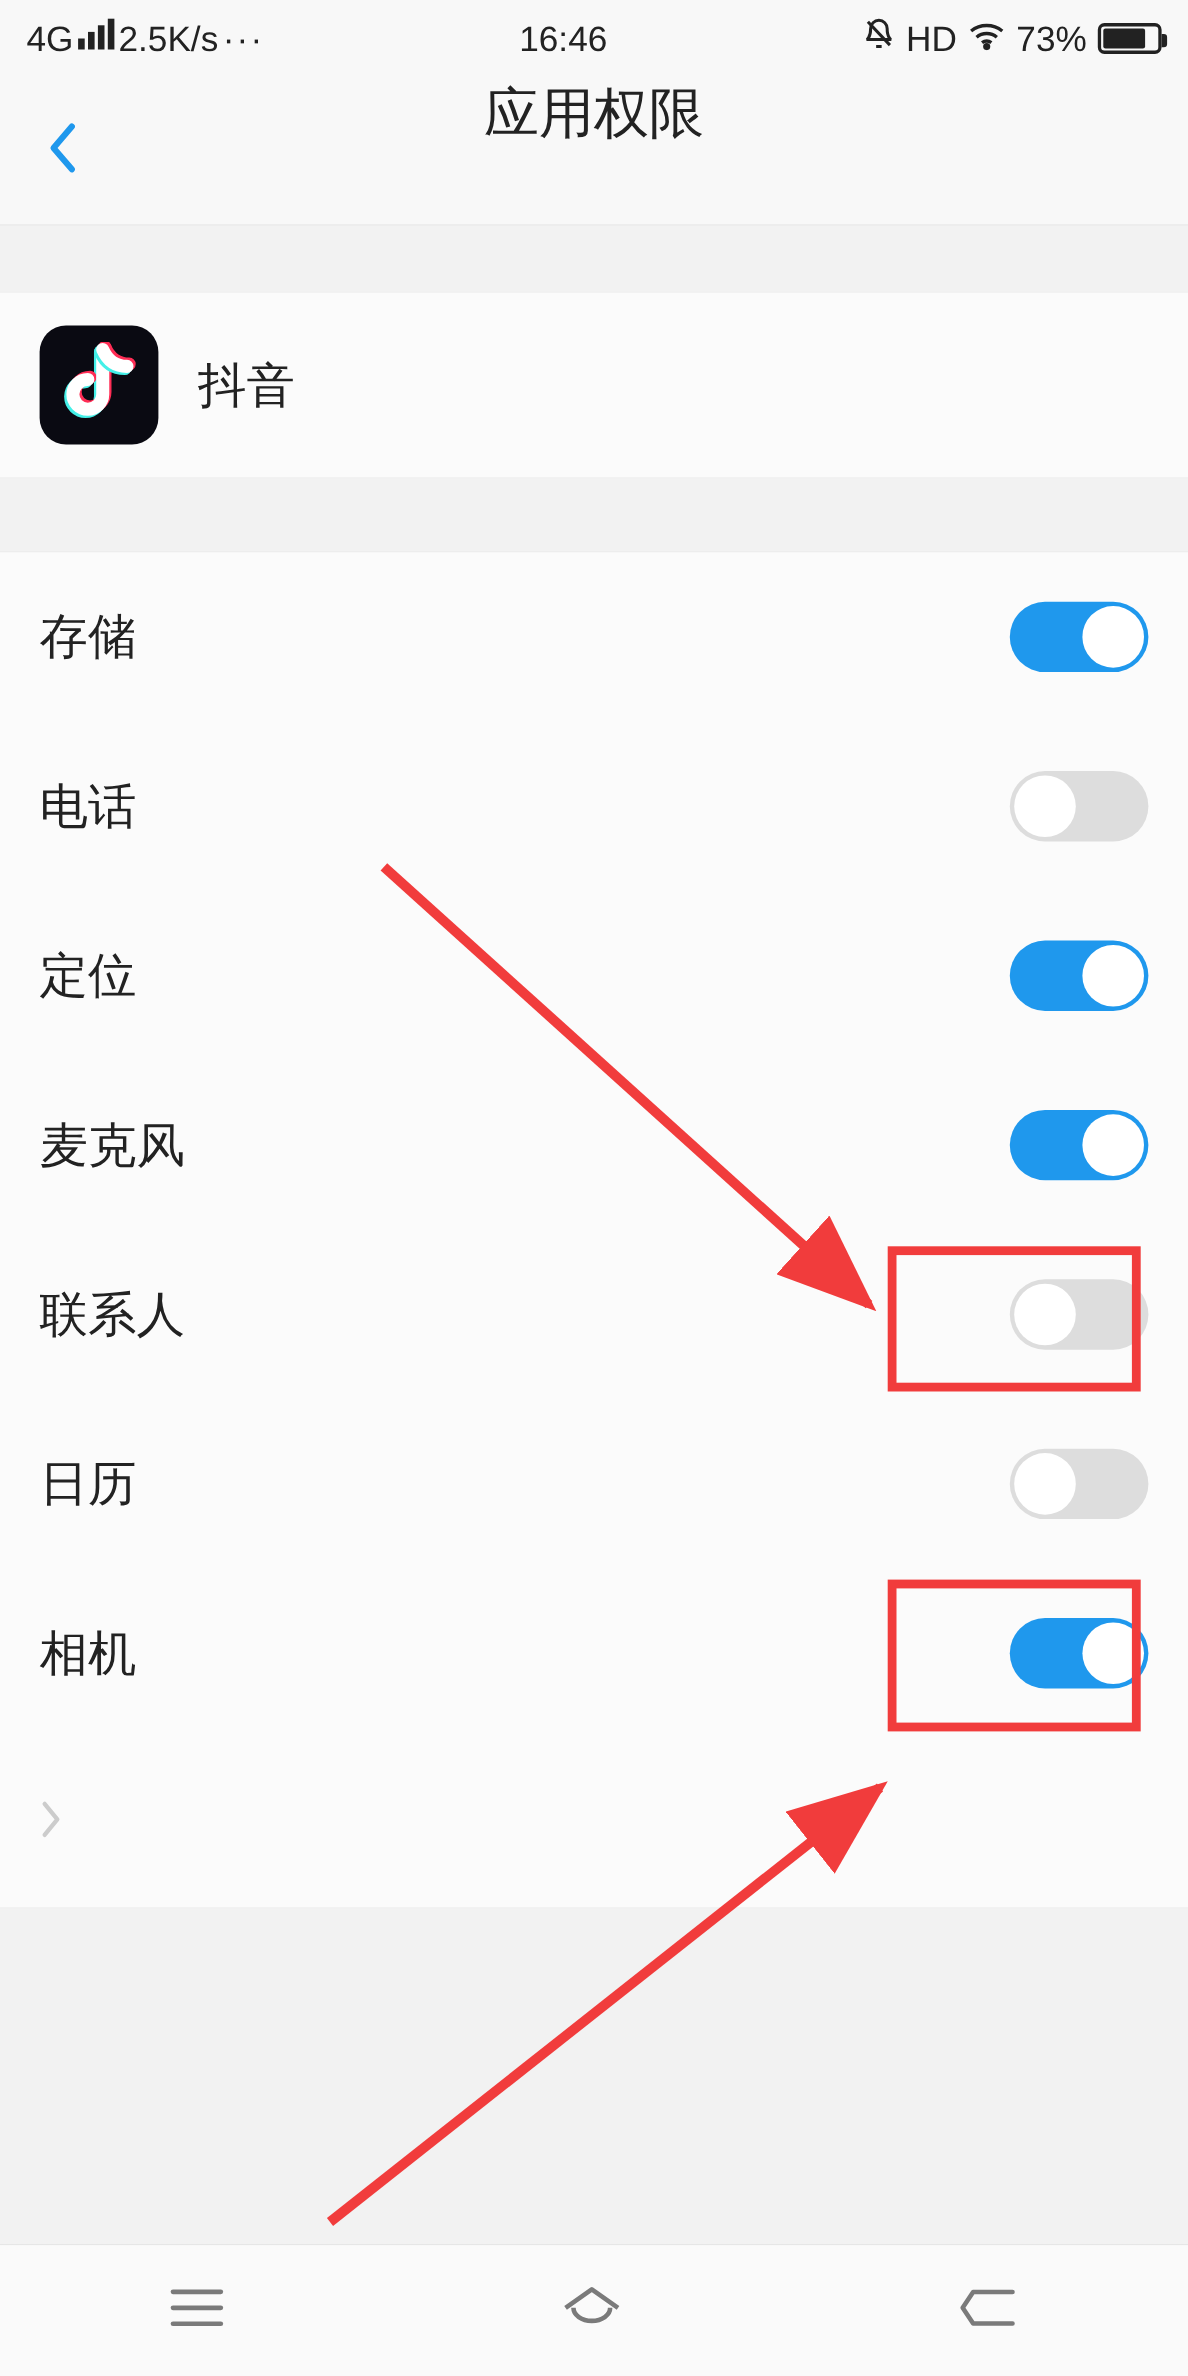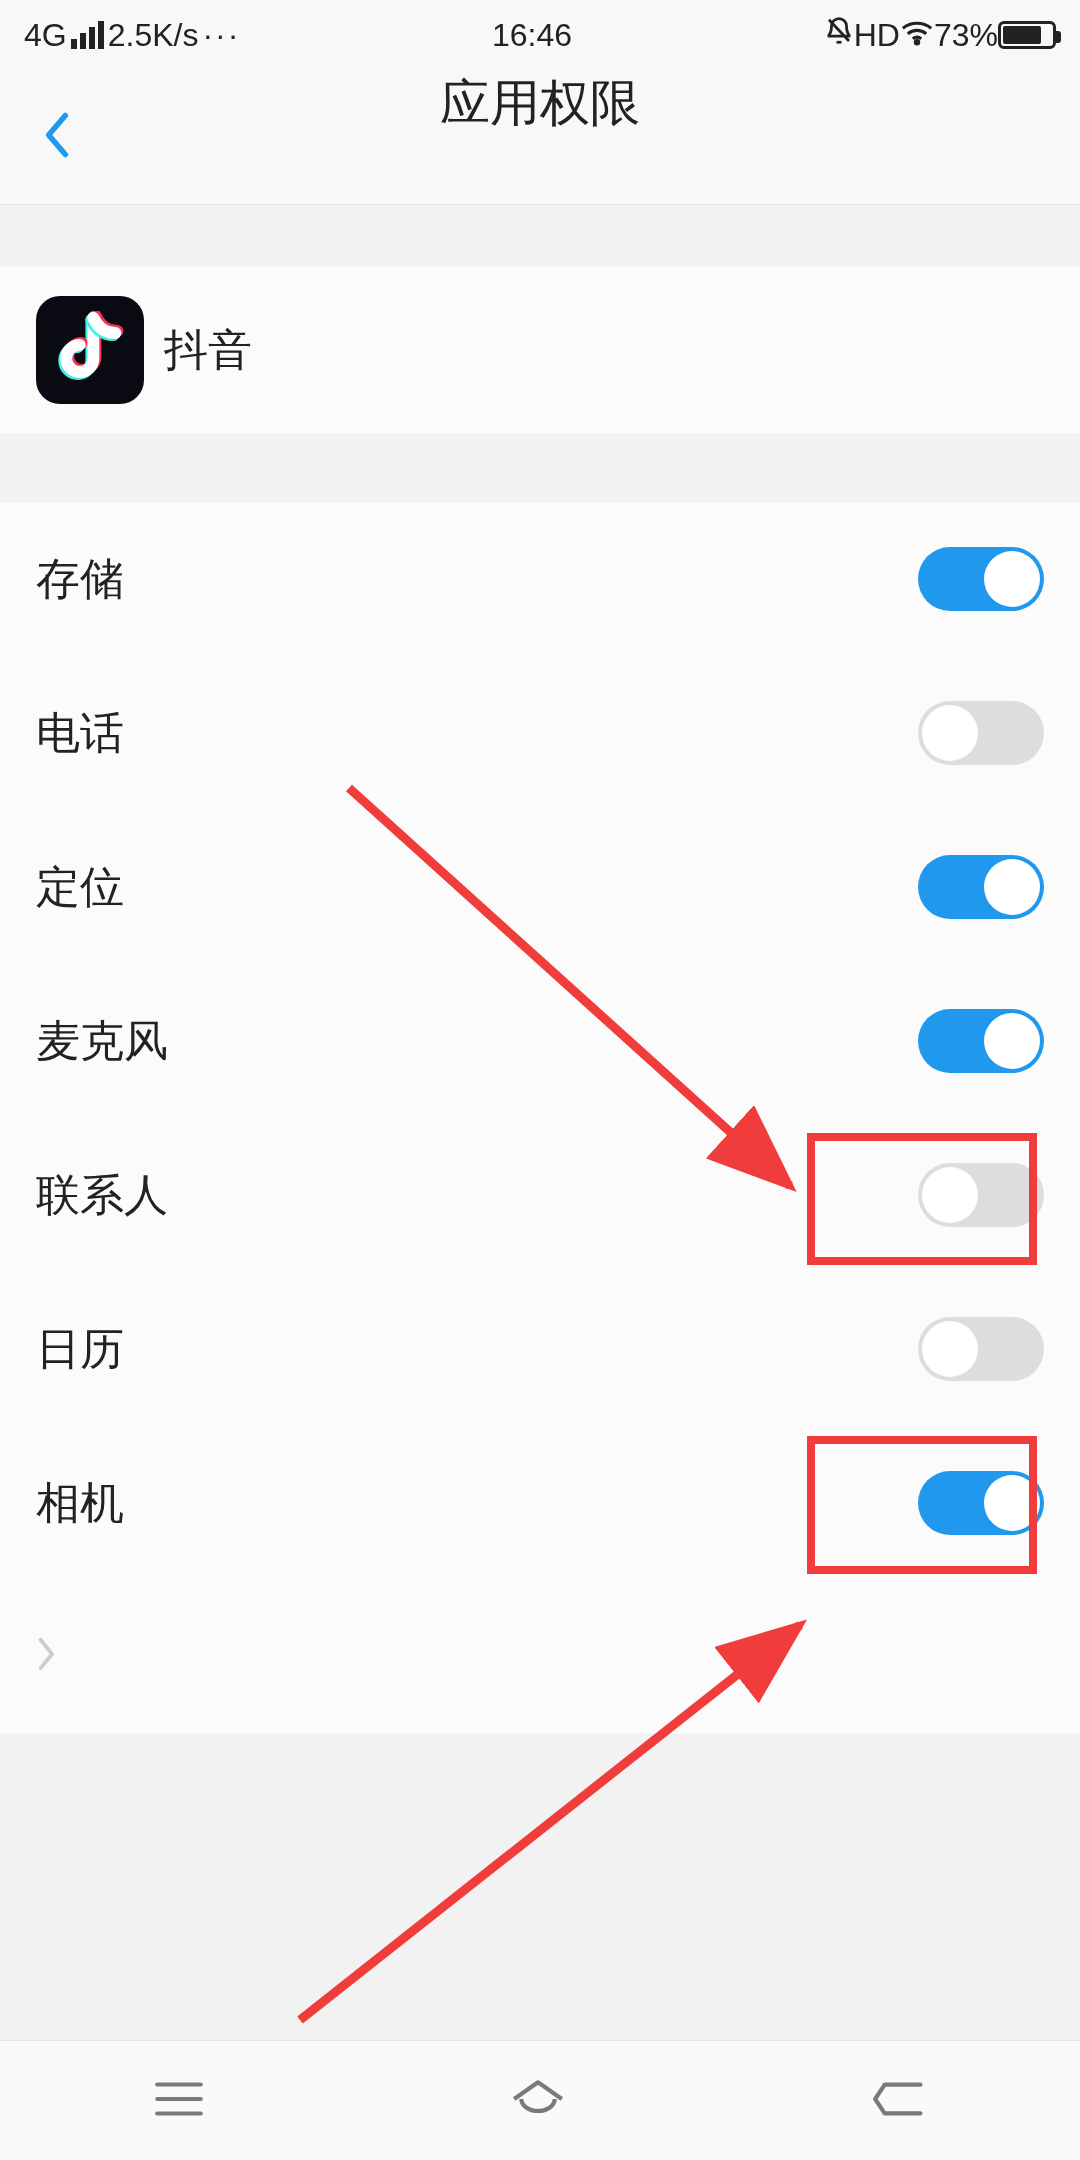--- a/index.html
+++ b/index.html
@@ -14,22 +14,22 @@
     .status-bar {
       height: 70px;
       display: flex;
       align-items: center;
       justify-content: space-between;
       padding: 0 24px;
       font-size: 32px;
       color: #222;
       background: #f8f8f8;
     }
-    .status-left { display: flex; align-items: center; gap: 4px; }
-    .status-right { display: flex; align-items: center; }
+    .status-left { display: flex; align-items: flex-start; gap: 4px; }
+    .status-right { display: flex; align-items: center; gap: 10px; }
     .signal-bars { display: inline-flex; align-items: flex-end; gap: 3px; }
     .signal-bars span { width: 6px; background: #222; display: inline-block; }
     .signal-bars span:nth-child(1){height:10px}
     .signal-bars span:nth-child(2){height:16px}
     .signal-bars span:nth-child(3){height:22px}
     .signal-bars span:nth-child(4){height:28px}
     .dots { letter-spacing: 2px; }
     .battery-icon {
       width: 58px; height: 28px; border: 3px solid #222; border-radius: 6px;
       position: relative; display: inline-block;
@@ -55,21 +55,21 @@
       transform: translateY(-50%);
     }
     .page-title { font-size: 50px; color: #222; font-weight: 500; }
 
     .app-section {
       margin-top: 60px;
       background: #fbfbfb;
       padding: 30px 36px;
       display: flex;
       align-items: center;
-      gap: 20px;
+      gap: 36px;
       border-top: 1px solid #ececec;
       border-bottom: 1px solid #ececec;
     }
     .app-icon {
       width: 108px; height: 108px; border-radius: 24px;
       background: #0a0a12;
       display: flex; align-items: center; justify-content: center;
     }
     .app-name { font-size: 44px; color: #222; }
 

